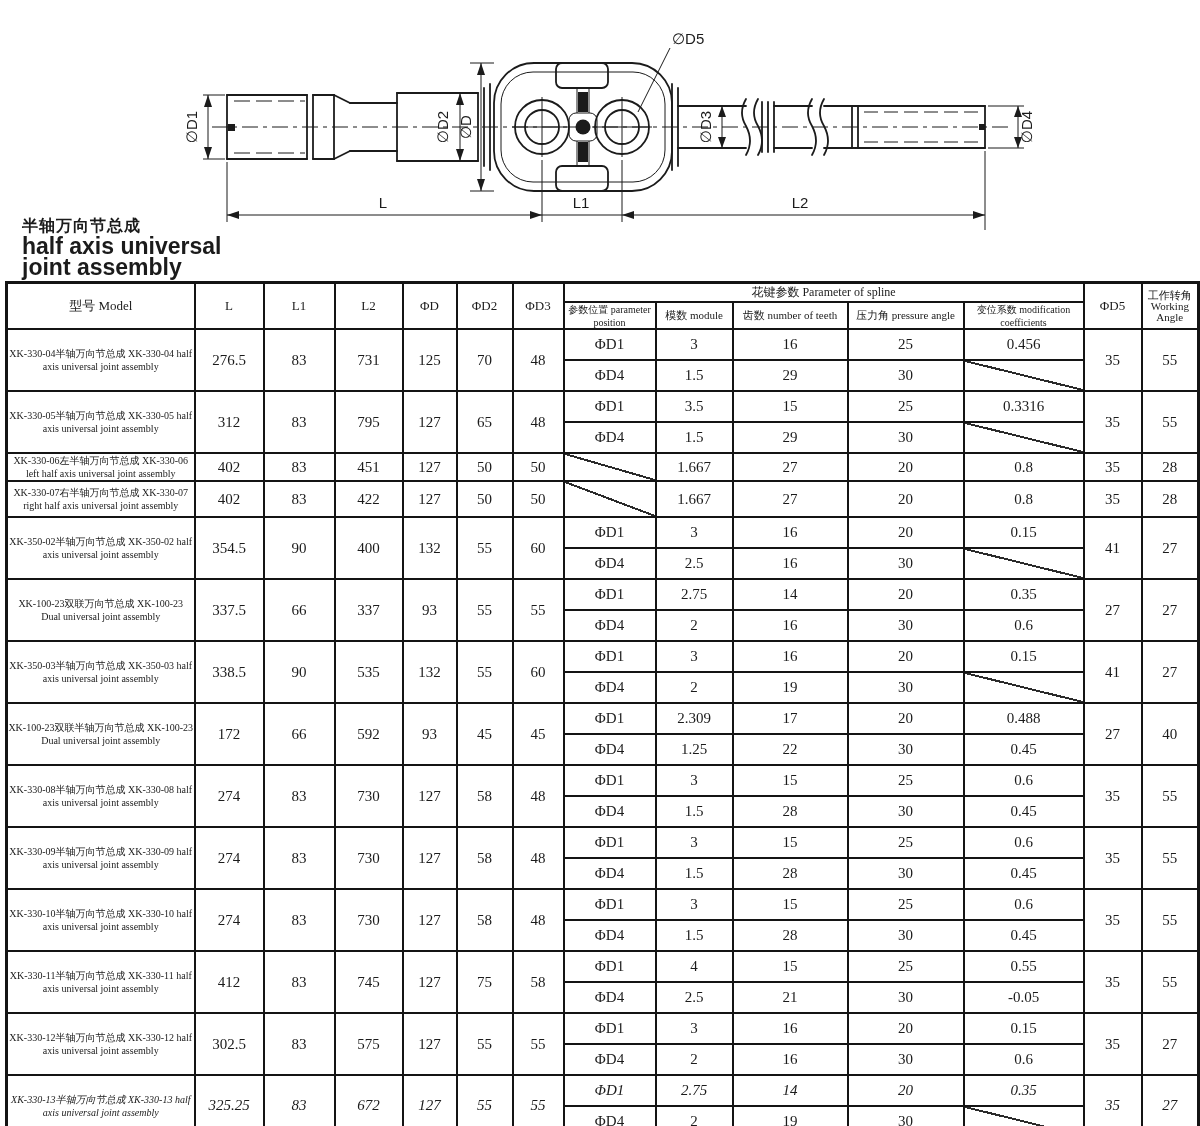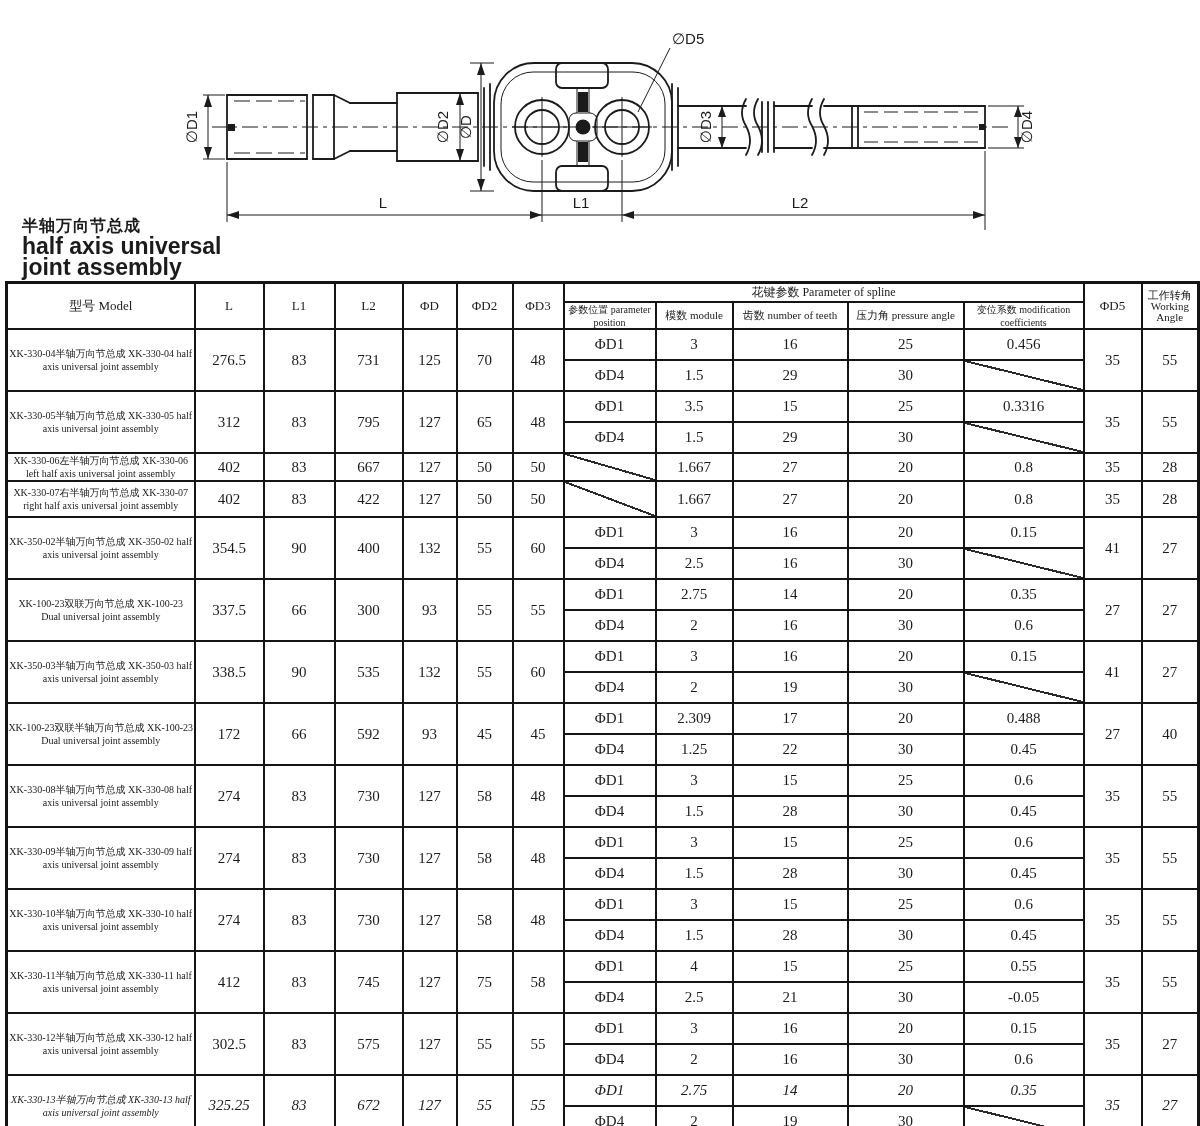--- a/index.html
+++ b/index.html
@@ -276,21 +276,21 @@
           <td class="num">ΦD4</td>
           <td class="num">1.5</td>
           <td class="num">29</td>
           <td class="num">30</td>
           <td class="num slash"></td>
         </tr>
         <tr style="height: 28px;">
           <td class="model-cell" rowspan="1">XK-330-06左半轴万向节总成  XK-330-06 left half axis universal joint assembly</td>
           <td class="num" rowspan="1">402</td>
           <td class="num" rowspan="1">83</td>
-          <td class="num" rowspan="1">667</td>
+          <td class="num" rowspan="1">451</td>
           <td class="num" rowspan="1">127</td>
           <td class="num" rowspan="1">50</td>
           <td class="num" rowspan="1">50</td>
           <td class="num slash"></td>
           <td class="num">1.667</td>
           <td class="num">27</td>
           <td class="num">20</td>
           <td class="num">0.8</td>
           <td class="num" rowspan="1">35</td>
           <td class="num" rowspan="1">28</td>
@@ -331,21 +331,21 @@
           <td class="num">ΦD4</td>
           <td class="num">2.5</td>
           <td class="num">16</td>
           <td class="num">30</td>
           <td class="num slash"></td>
         </tr>
         <tr style="height: 31px;">
           <td class="model-cell" rowspan="2">XK-100-23双联万向节总成  XK-100-23 Dual universal joint assembly</td>
           <td class="num" rowspan="2">337.5</td>
           <td class="num" rowspan="2">66</td>
-          <td class="num" rowspan="2">300</td>
+          <td class="num" rowspan="2">337</td>
           <td class="num" rowspan="2">93</td>
           <td class="num" rowspan="2">55</td>
           <td class="num" rowspan="2">55</td>
           <td class="num">ΦD1</td>
           <td class="num">2.75</td>
           <td class="num">14</td>
           <td class="num">20</td>
           <td class="num">0.35</td>
           <td class="num" rowspan="2">27</td>
           <td class="num" rowspan="2">27</td>

